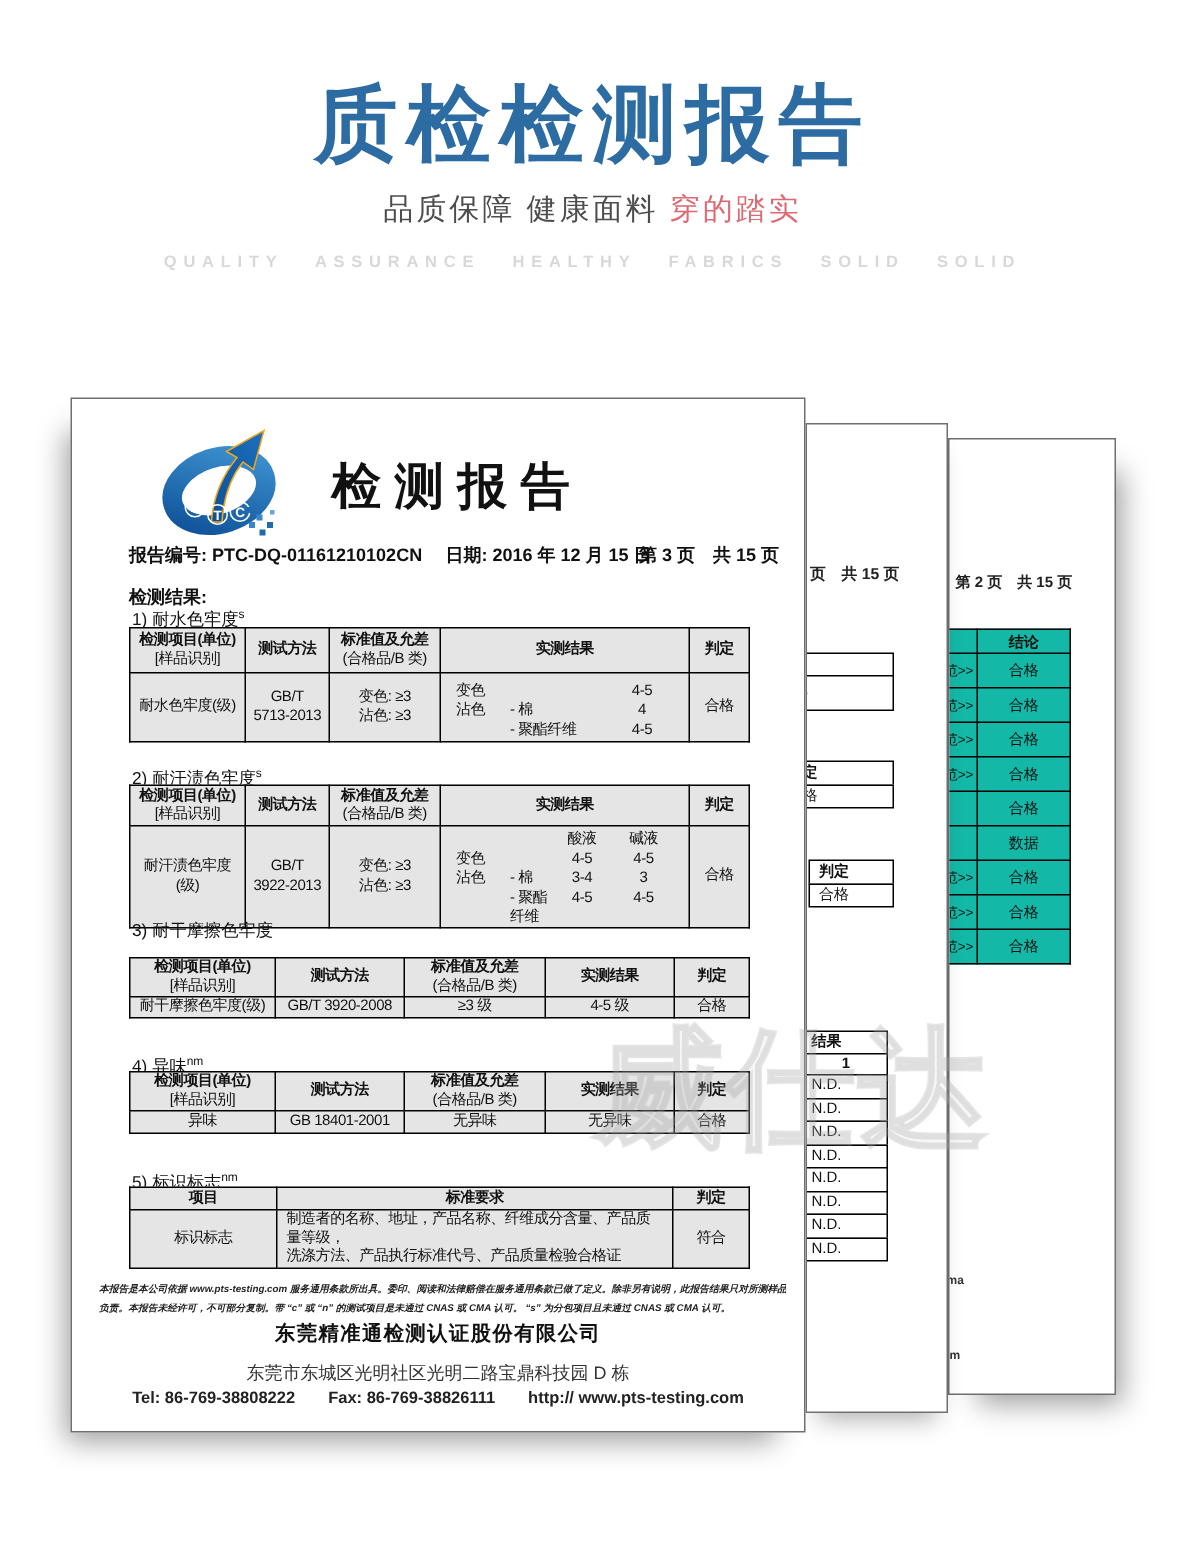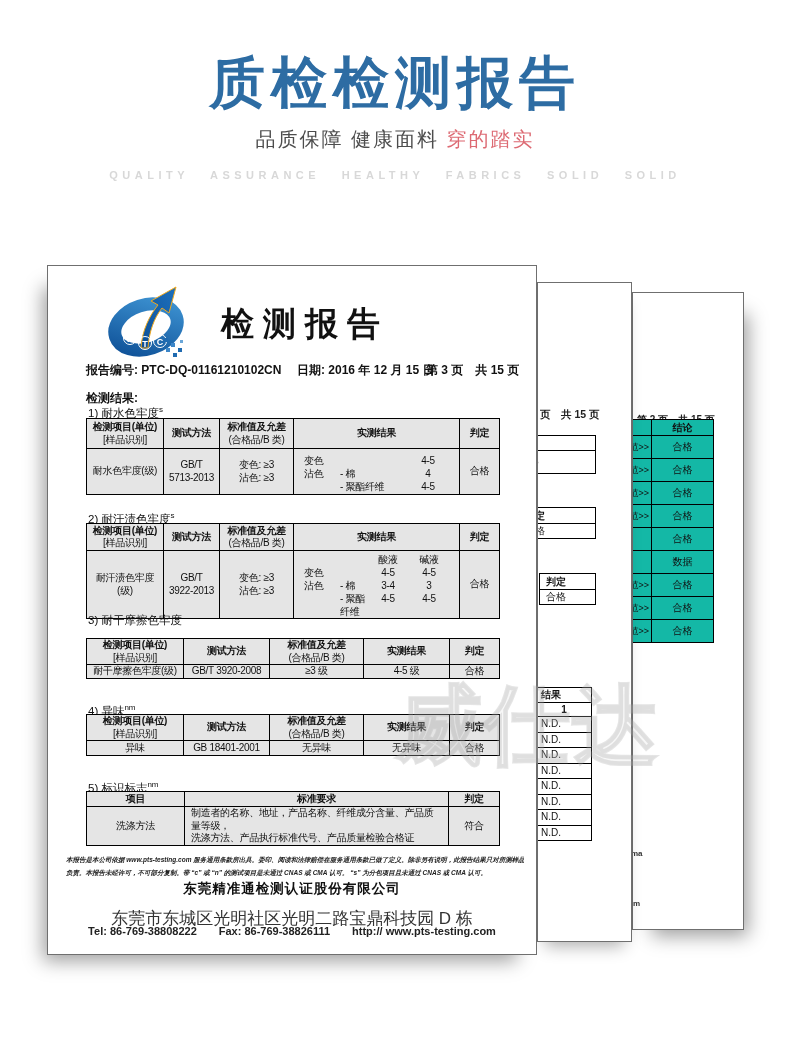--- a/index.html
+++ b/index.html
@@ -34,25 +34,25 @@
                   padding:0;color:#111;letter-spacing:-0.3px;overflow:hidden;}
   .tbl th{font-weight:bold;}
   .tbl .nrm{font-weight:normal;}
   .res-cell{vertical-align:top;}
   .rrow{display:flex;padding:0 10px;font-size:10px;line-height:13px;text-align:left;}
   .ra{width:36px;} .rb{flex:1;} .rc{width:42px;text-align:center;} .rd{width:40px;text-align:center;}
   .req-line{font-size:10px;line-height:12.5px;text-align:left;padding:0 6px;}
 
   .disc{position:absolute;left:18px;width:458px;font-size:6.5px;line-height:8px;font-weight:bold;font-style:italic;color:#222;white-space:nowrap;overflow:hidden;}
   .company{position:absolute;left:0;right:0;text-align:center;font-size:13.5px;font-weight:bold;color:#111;letter-spacing:1px;}
-  .address{position:absolute;left:0;right:0;text-align:center;font-size:17px;color:#333;}
+  .address{position:absolute;left:0;right:0;text-align:center;font-size:12px;color:#333;}
   .contact{position:absolute;left:0;right:0;text-align:center;font-size:11px;font-weight:bold;color:#222;}
 
   
-  .pg-ind{position:absolute;font-size:10.5px;font-weight:600;color:#222;white-space:nowrap;margin-top:32px;}
+  .pg-ind{position:absolute;font-size:10.5px;font-weight:600;color:#222;white-space:nowrap;}
   .mini-col{position:absolute;}
   .mini-cell{border:1px solid #000;margin-top:-1px;background:#fff;font-size:10px;line-height:1;
              display:flex;align-items:center;padding-left:4px;color:#111;}
   .mini-cell.head{font-weight:bold;}
   .mini-cell.ctr{justify-content:center;padding-left:0;}
 
   table.bp{position:absolute;border-collapse:collapse;table-layout:fixed;background:#14b8a6;}
   .bp td,.bp th{border:1px solid #000;font-size:10px;color:#111;padding:0;}
   .bp .fragc{text-align:right;font-size:9px;padding-right:2px;}
   .bp .valc{text-align:center;}
@@ -424,21 +424,21 @@
           <col style="width:264px">
           <col style="width:51px">
         </colgroup>
       <tbody>
           <tr style="height:15px">
         <th>项目</th>
         <th>标准要求</th>
         <th>判定</th>
       </tr>
       <tr style="height:26px">
-        <td>洗涤方法</td>
+        <td>标识标志</td>
         <td>
           <div class="req-line">制造者的名称、地址，产品名称、纤维成分含量、产品质量等级，</div>
           <div class="req-line">洗涤方法、产品执行标准代号、产品质量检验合格证</div>
         </td>
         <td>符合</td>
       </tr>
     </tbody>
       </table>
 
     <div class="disc" style="top:590px;">本报告是本公司依据 www.pts-testing.com 服务通用条款所出具。委印、阅读和法律赔偿在服务通用条款已做了定义。除非另有说明，此报告结果只对所测样品</div>

